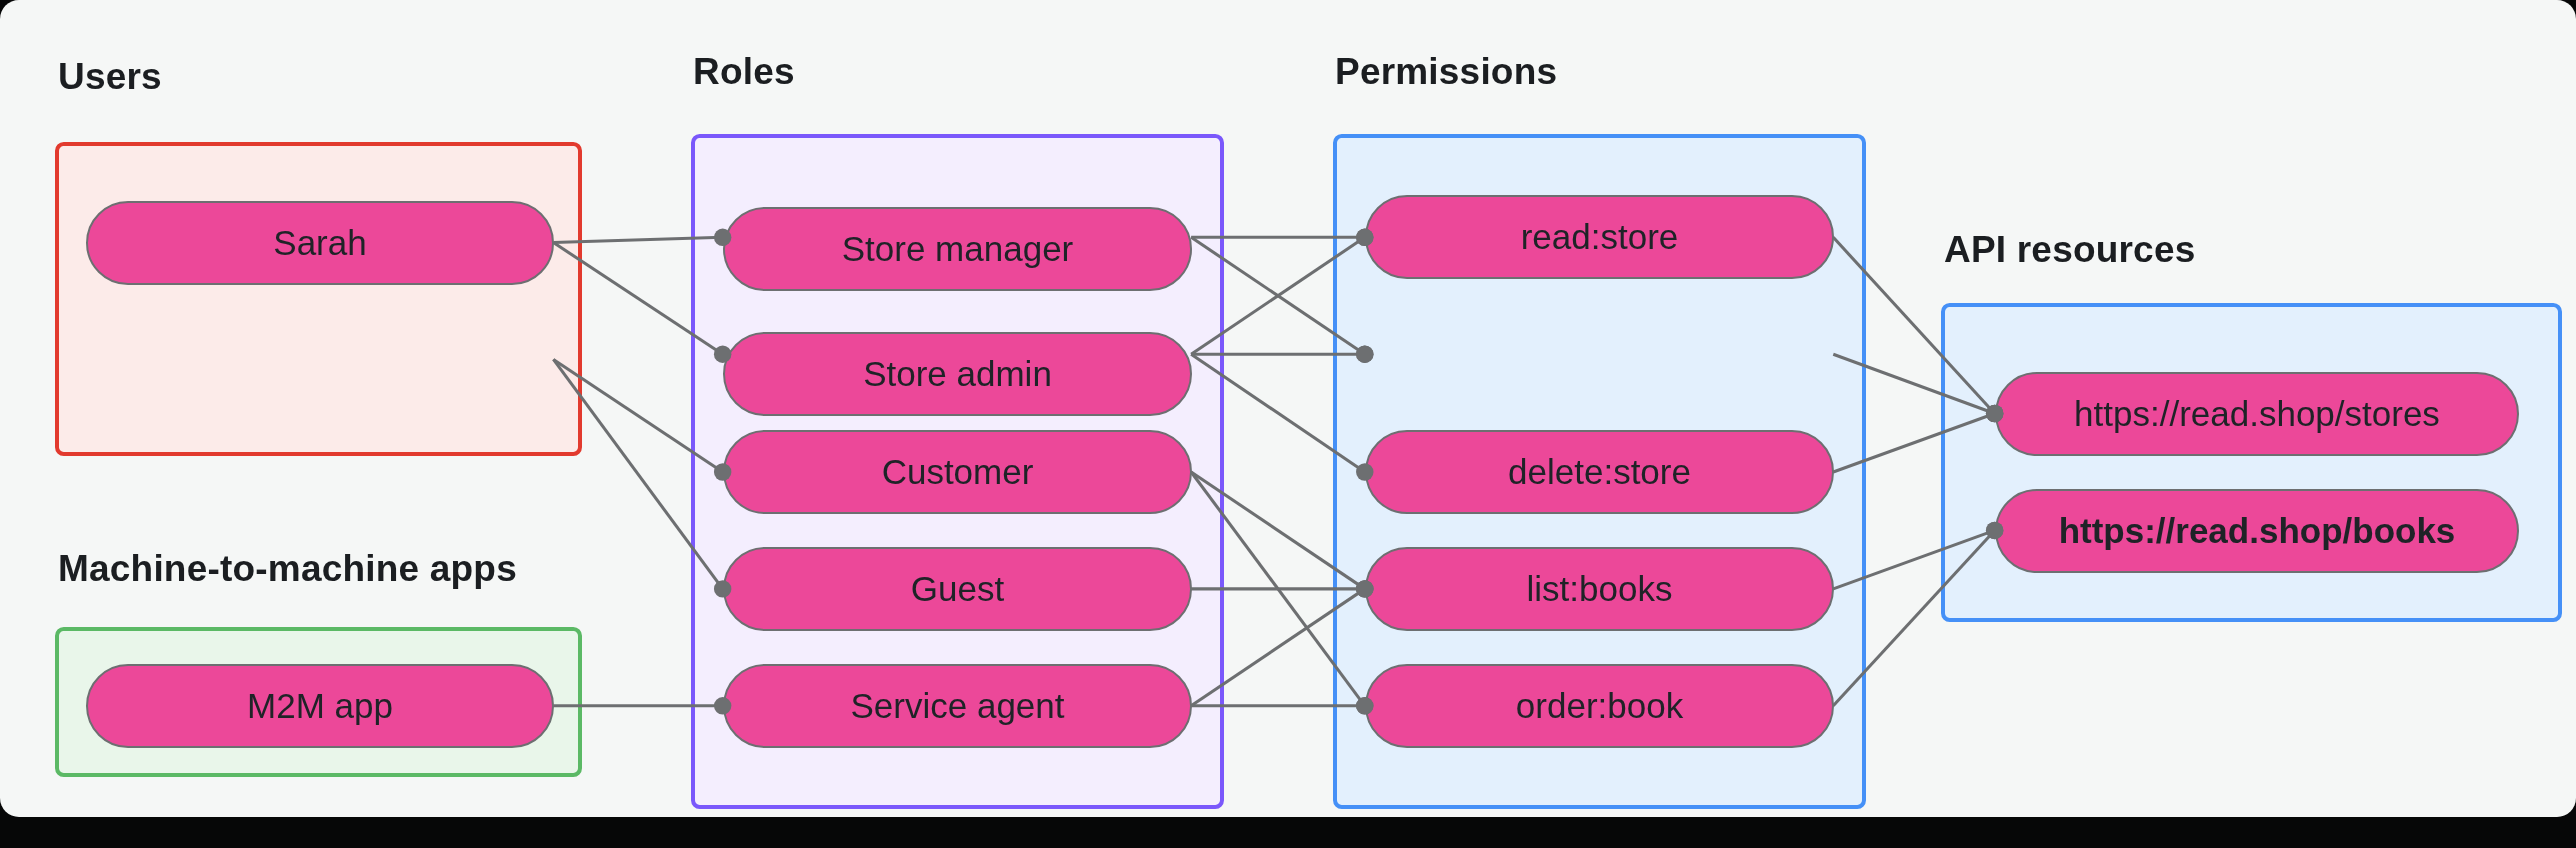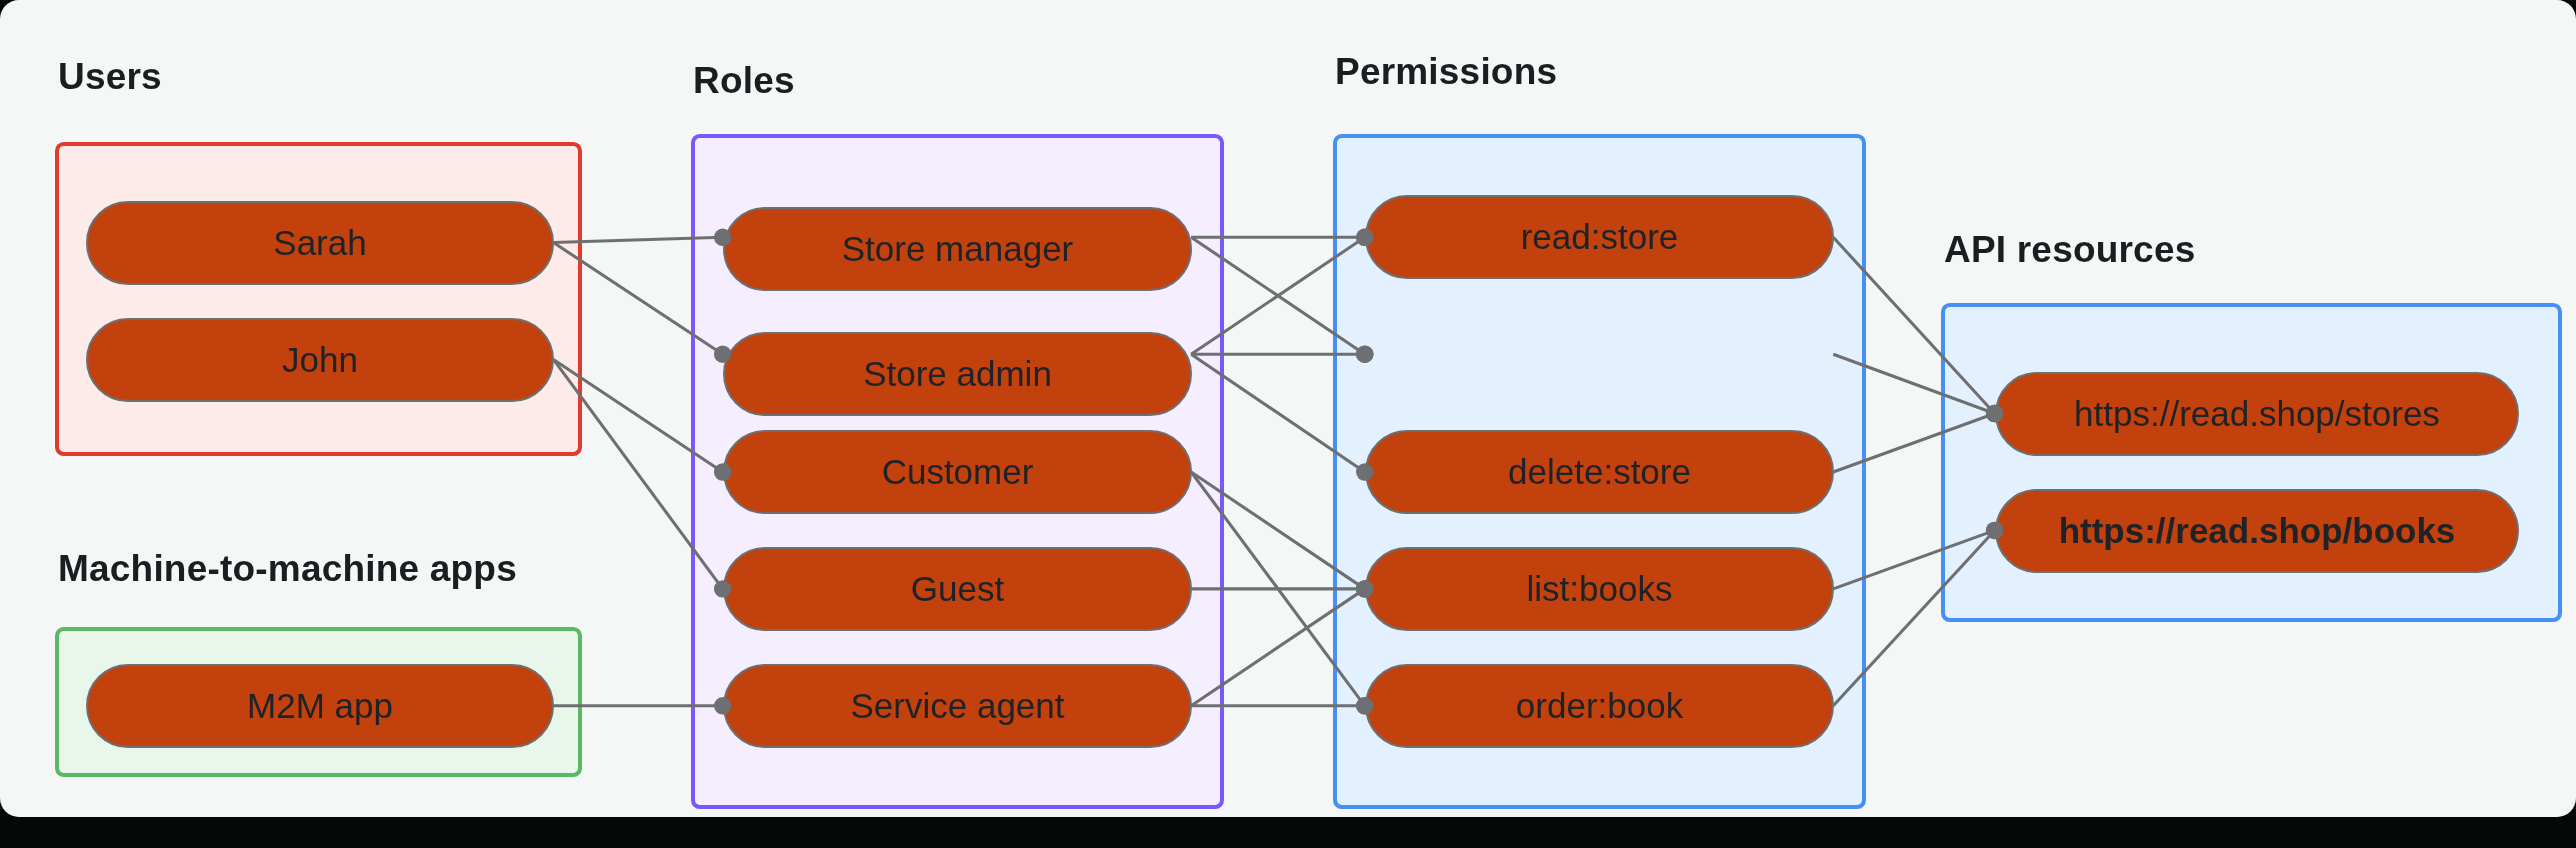--- a/index.html
+++ b/index.html
@@ -5,33 +5,33 @@
   html,body{margin:0;padding:0;background:#060707;}
   *{box-sizing:border-box;}
   #canvas{
     position:relative;width:2576px;height:817px;background:#f5f7f6;
     border-radius:19px;overflow:hidden;
     font-family:"Liberation Sans",sans-serif;
   }
   .group-label{position:absolute;font-size:37px;font-weight:600;color:#1b1e21;letter-spacing:0.2px;}
   #label-users{left:58px;top:56px;}
   #label-m2m{left:58px;top:548px;}
-  #label-roles{left:693px;top:51px;margin-top:9px;}
+  #label-roles{left:693px;top:51px;}
   #label-permissions{left:1335px;top:51px;}
   #label-api{left:1944px;top:229px;}
 
   .group-box{position:absolute;border-radius:8.7px;}
   #box-users{left:55px;top:142px;width:527px;height:314px;background:#fcebe9;border:4.4px solid #e23a2e;}
   #box-m2m{left:55px;top:627px;width:527px;height:150px;background:#e9f6ea;border:4.4px solid #5bb965;}
   #box-roles{left:691px;top:134px;width:533px;height:675px;background:#f4eefe;border:4.4px solid #7a58fb;}
   #box-permissions{left:1333px;top:134px;width:533px;height:675px;background:#e3f0fd;border:4.4px solid #4590f7;}
   #box-api{left:1941px;top:303px;width:621px;height:319px;background:#e3f0fd;border:4.4px solid #4590f7;}
 
   .pill{
-    position:absolute;height:84px;background:#c2410c;border:2.6px solid #6d6f71;border-radius:42px;
+    position:absolute;height:84px;background:#ec4899;border:2.6px solid #6d6f71;border-radius:42px;
     display:flex;align-items:center;justify-content:center;
     font-size:35px;color:#1f2327;white-space:nowrap;
   }
   #node-sarah{left:86px;top:201px;width:468px;}
   #node-john{left:86px;top:318px;width:468px;}
   #node-m2m-app{left:86px;top:664px;width:468px;}
 
   #node-store-manager{left:723px;top:195px;width:469px;margin-top:12px;}
   #node-store-admin{left:723px;top:312px;width:469px;margin-top:20px;}
   #node-customer{left:723px;top:430px;width:469px;}
@@ -60,21 +60,20 @@
   <div class="group-box" id="box-permissions"></div>
   <div class="group-box" id="box-api"></div>
 
   <div class="group-label" id="label-users">Users</div>
   <div class="group-label" id="label-m2m">Machine-to-machine apps</div>
   <div class="group-label" id="label-roles">Roles</div>
   <div class="group-label" id="label-permissions">Permissions</div>
   <div class="group-label" id="label-api">API resources</div>
 
   <div class="pill" id="node-sarah">Sarah</div>
-  <div class="pill" id="node-john">John</div>
 
   <div class="pill" id="node-m2m-app">M2M app</div>
 
   <div class="pill" id="node-store-manager">Store manager</div>
   <div class="pill" id="node-store-admin">Store admin</div>
   <div class="pill" id="node-customer">Customer</div>
   <div class="pill" id="node-guest">Guest</div>
   <div class="pill" id="node-service-agent">Service agent</div>
 
   <div class="pill" id="node-read-store">read:store</div>

